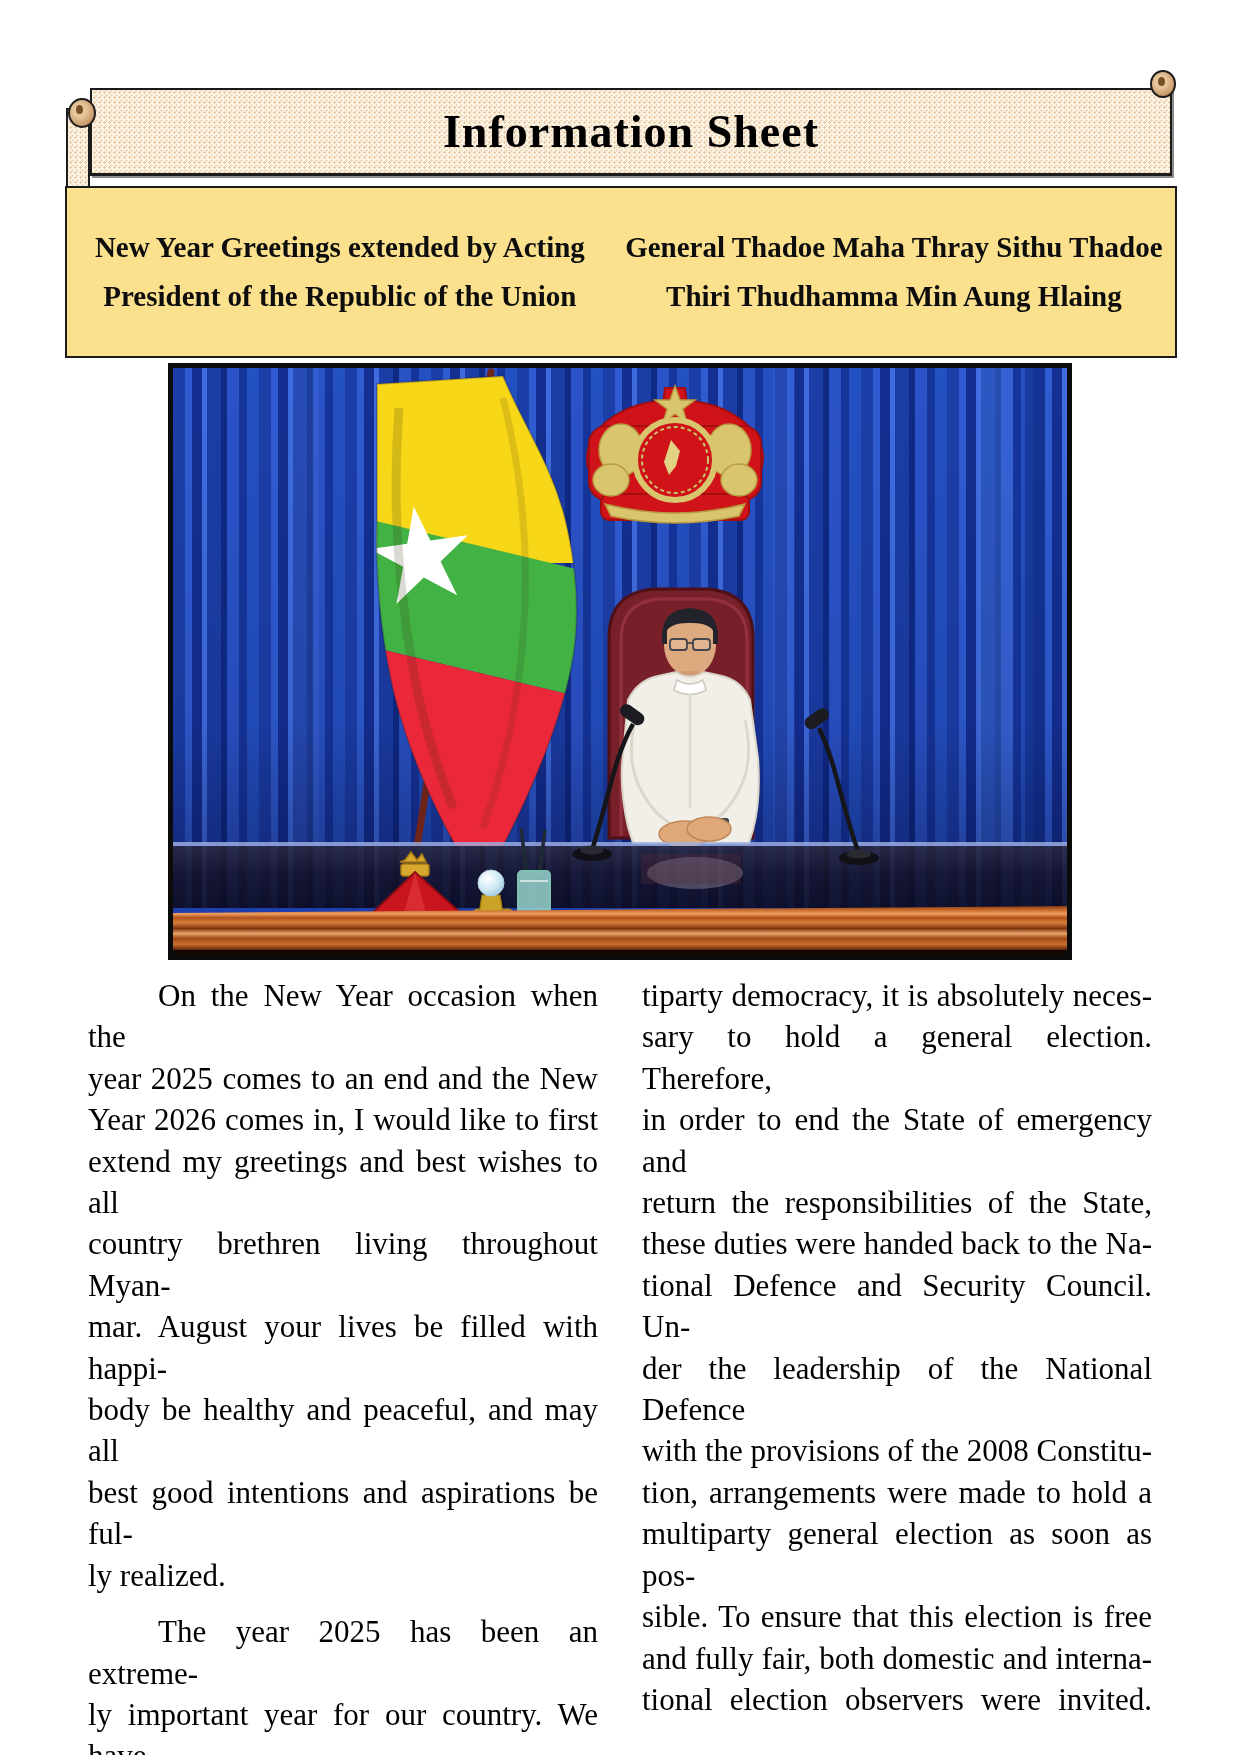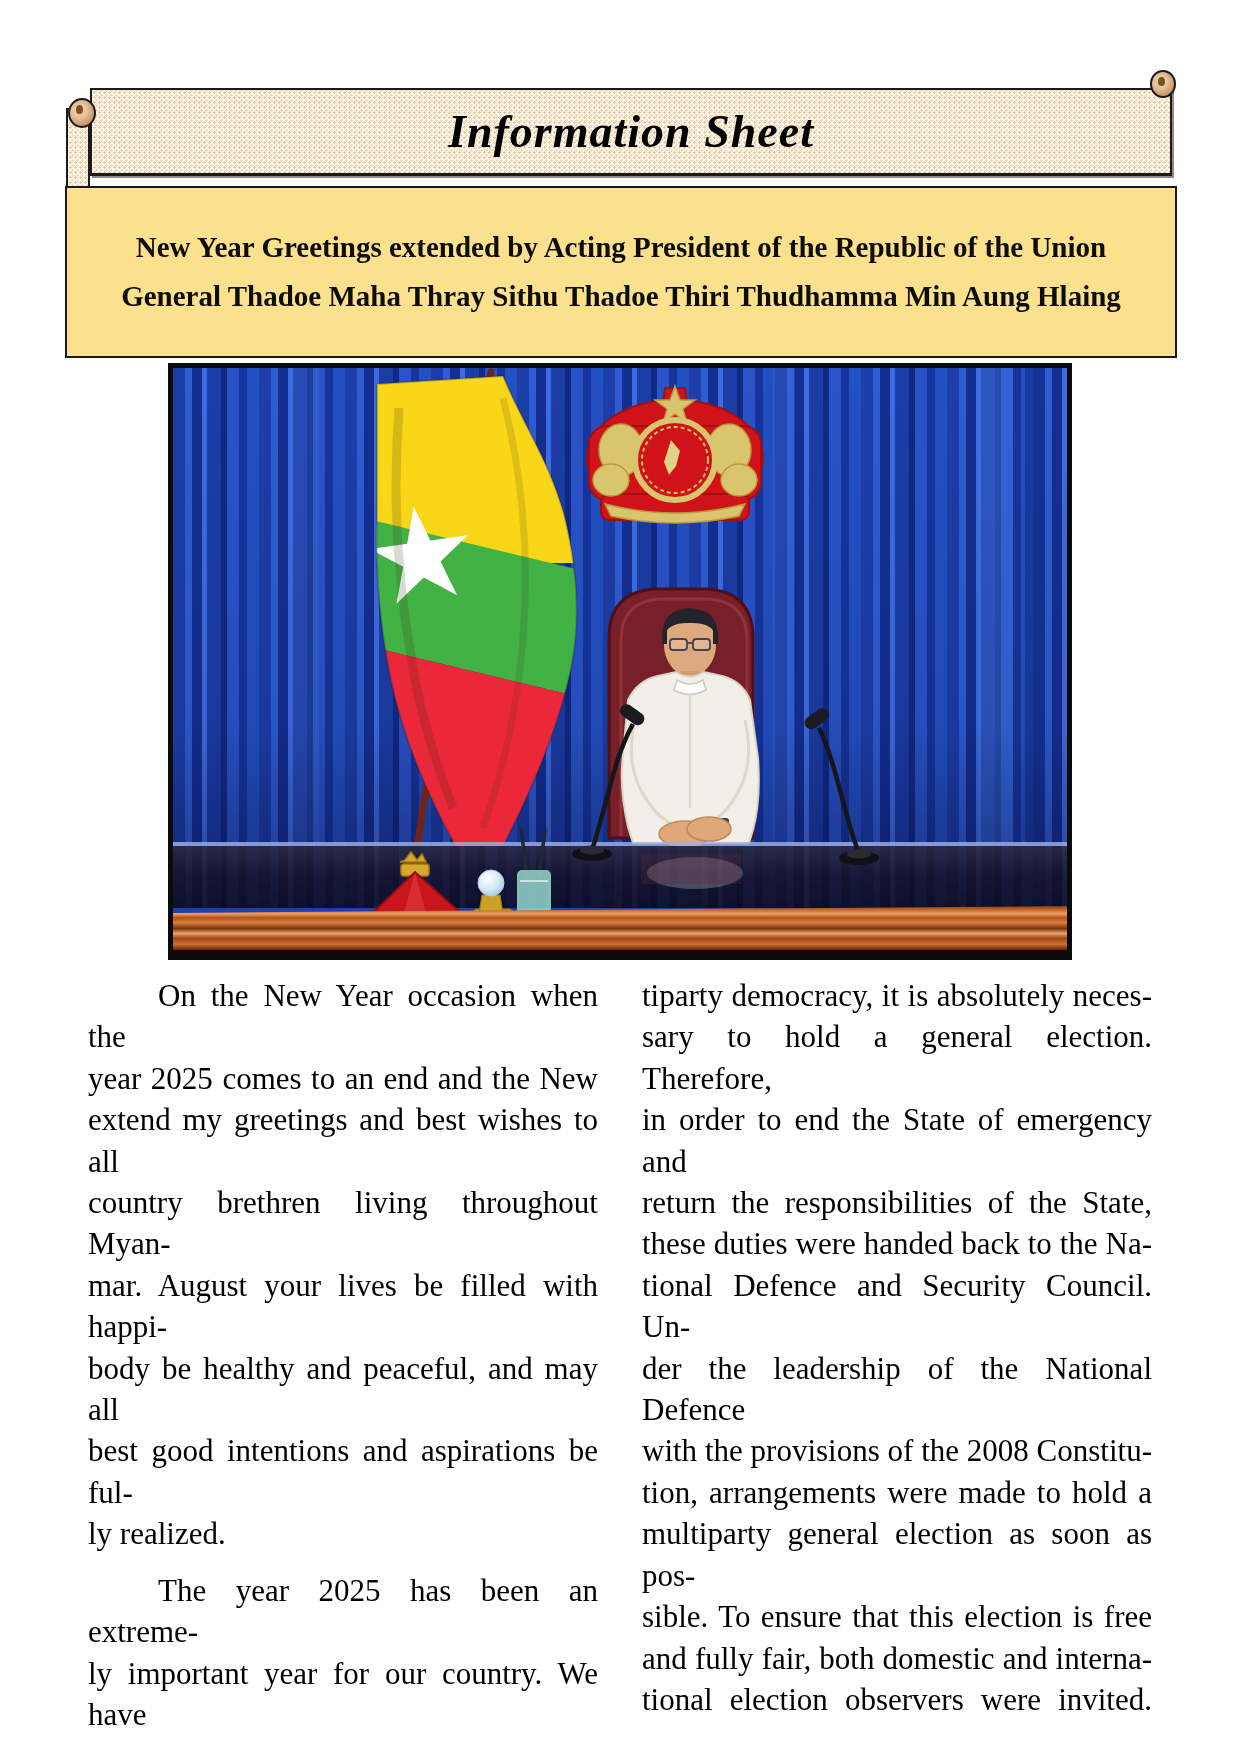--- a/index.html
+++ b/index.html
@@ -6,35 +6,35 @@
   #page{position:relative;width:1241px;height:1755px;background:#ffffff;overflow:hidden;
         font-family:"Liberation Serif","DejaVu Serif",serif;color:#000;}
 
   
   .scroll-tex{background-color:#FDF7EA;
     background-image:radial-gradient(circle,#E9C8A2 1.1px,rgba(0,0,0,0) 1.4px),
                      radial-gradient(circle,#F0D9BC 1.0px,rgba(0,0,0,0) 1.3px);
     background-size:5px 5px,5px 5px;background-position:0 0,2px 3px;}
   .banner-main{position:absolute;left:90px;top:88px;width:1082px;height:88px;
     border:2px solid #1b1b1b;border-bottom-width:3px;box-sizing:border-box;
-    box-shadow:2px 2px 0 rgba(0,0,0,0.45);font-style:italic;}
+    box-shadow:2px 2px 0 rgba(0,0,0,0.45);}
   .banner-title{width:100%;height:100%;display:flex;align-items:center;justify-content:center;
     font-size:46px;font-weight:700;letter-spacing:1px;}
   .roll-strip{position:absolute;left:66px;top:108px;width:24px;height:88px;
     border:2px solid #1b1b1b;box-sizing:border-box;border-radius:0 0 8px 4px;}
   .curl{position:absolute;border:2.5px solid #1b1b1b;border-radius:50%;
     background:radial-gradient(circle at 40% 40%,#E8C79C 30%,#C8986A 70%,#8a5a30 100%);}
   .curl-left{left:68px;top:98px;width:24px;height:26px;}
   .curl-right{left:1150px;top:70px;width:22px;height:24px;}
   .curl-dot{position:absolute;width:7px;height:9px;border-radius:50%;background:#7c5026;}
 
   
   .headline{position:absolute;left:65px;top:186px;width:1112px;height:172px;
     background:#FBE08D;border:2px solid #1a1a1a;box-sizing:border-box;
-    display:flex;flex-direction:column;justify-content:center;align-items:center;
+    display:flex;flex-direction:row;justify-content:center;align-items:center;
     text-align:center;font-weight:700;font-size:29px;line-height:49px;color:#0d0d0d;}
 
   
   .photo{position:absolute;left:168px;top:363px;width:904px;height:597px;
     border:5px solid #0b0b0b;box-sizing:border-box;background:#1d3fae;}
   .photo svg{display:block;}
 
   
   .column{position:absolute;top:975px;font-size:31px;line-height:41.4px;color:#000;}
   #col-left{left:88px;width:510px;}
@@ -226,20 +226,21 @@
 
       <polygon points="0,545 894,538 894,587 0,587" fill="url(#wood)"></polygon>
       <rect x="0" y="582" width="894" height="5" fill="#140702"></rect>
     </svg>
   </div>
 
   <div class="column" id="col-left">
       <div class="para indent">
         <div class="tline">On the New Year occasion when the</div>
         <div class="tline">year 2025 comes to an end and the New</div>
+        <div class="tline">Year 2026 comes in, I would like to first</div>
         <div class="tline">extend my greetings and best wishes to all</div>
         <div class="tline">country brethren living throughout Myan-</div>
         <div class="tline">mar. August your lives be filled with happi-</div>
         <div class="tline">body be healthy and peaceful, and may all</div>
         <div class="tline">best good intentions and aspirations be ful-</div>
         <div class="tline flush">ly realized.</div>
       </div>
       <div class="para indent">
         <div class="tline">The year 2025 has been an extreme-</div>
         <div class="tline">ly important year for our country. We have</div>

